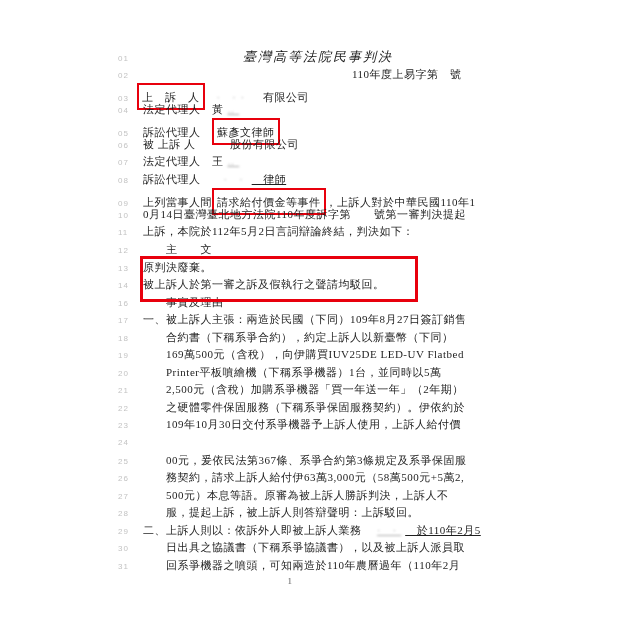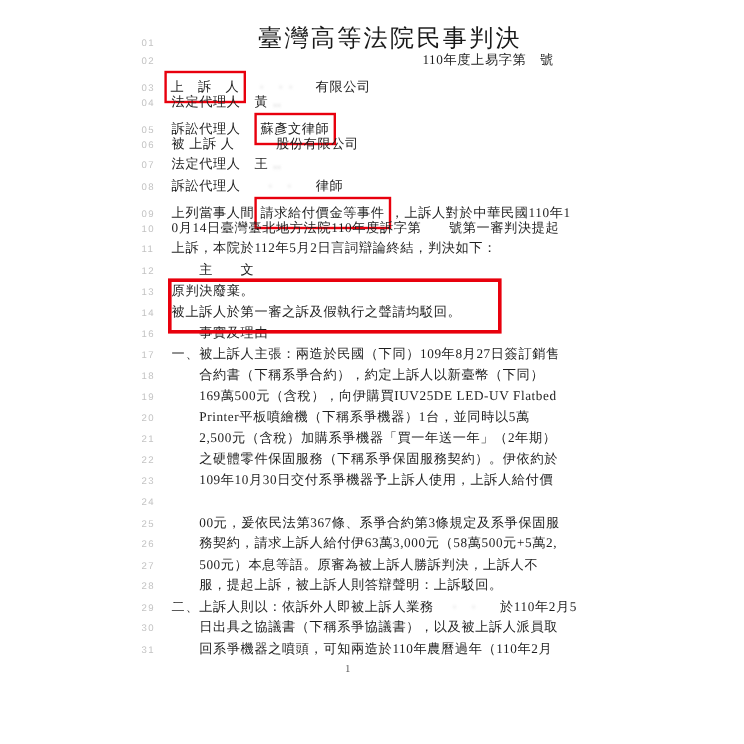--- a/index.html
+++ b/index.html
@@ -1,33 +1,33 @@
 <!DOCTYPE html>
 <html><head>
 <meta charset="utf-8">
 <style>
   html,body{margin:0;padding:0;background:#ffffff;}
   .page{
     position:relative;width:620px;height:620px;background:#ffffff;overflow:hidden;
     font-family:"Liberation Serif","DejaVu Serif",serif;
   }
-  .doc{position:absolute;left:100px;top:24px;width:440px;}
+  .doc{position:absolute;left:100px;top:48px;width:440px;}
   .line{display:flex;align-items:baseline;height:17.55px;line-height:17.55px;}
   .lnum{
     flex:0 0 43px;padding-left:18px;box-sizing:border-box;
     font-family:"Liberation Sans","DejaVu Sans",sans-serif;
     font-size:8px;color:#c3c3c3;letter-spacing:1px;
   }
   .seg{font-size:11px;color:#1e1e1e;letter-spacing:0.5px;white-space:pre;}
-  .title-seg{margin-left:72px;font-size:20px;letter-spacing:2px;color:#191919;}
+  .title-seg{margin-left:100px;font-size:13px;letter-spacing:2px;color:#191919;font-style:italic;}
   .ml209{margin-left:209px;}
   .hl{border:2.5px solid #e8000d;padding:4px 3px 1px 3px;}
   .pull{margin-left:-6px;}
   .redact{color:#aaaaaa;filter:blur(1.2px);font-size:10px;letter-spacing:5px;}
-  .mlxs{margin-left:4px;}
+  .mlxs{margin-left:4px;text-decoration:underline;}
   .mls{margin-left:12px;}
   .mlm{margin-left:14px;}
   .main-hl-box{
     position:absolute;left:40px;top:208px;width:272px;height:40px;
     border:3px solid #e8000d;pointer-events:none;
   }
   .pagenum{
     width:380px;text-align:center;font-size:9px;color:#595959;
     margin-top:2px;letter-spacing:0.5px;
   }

